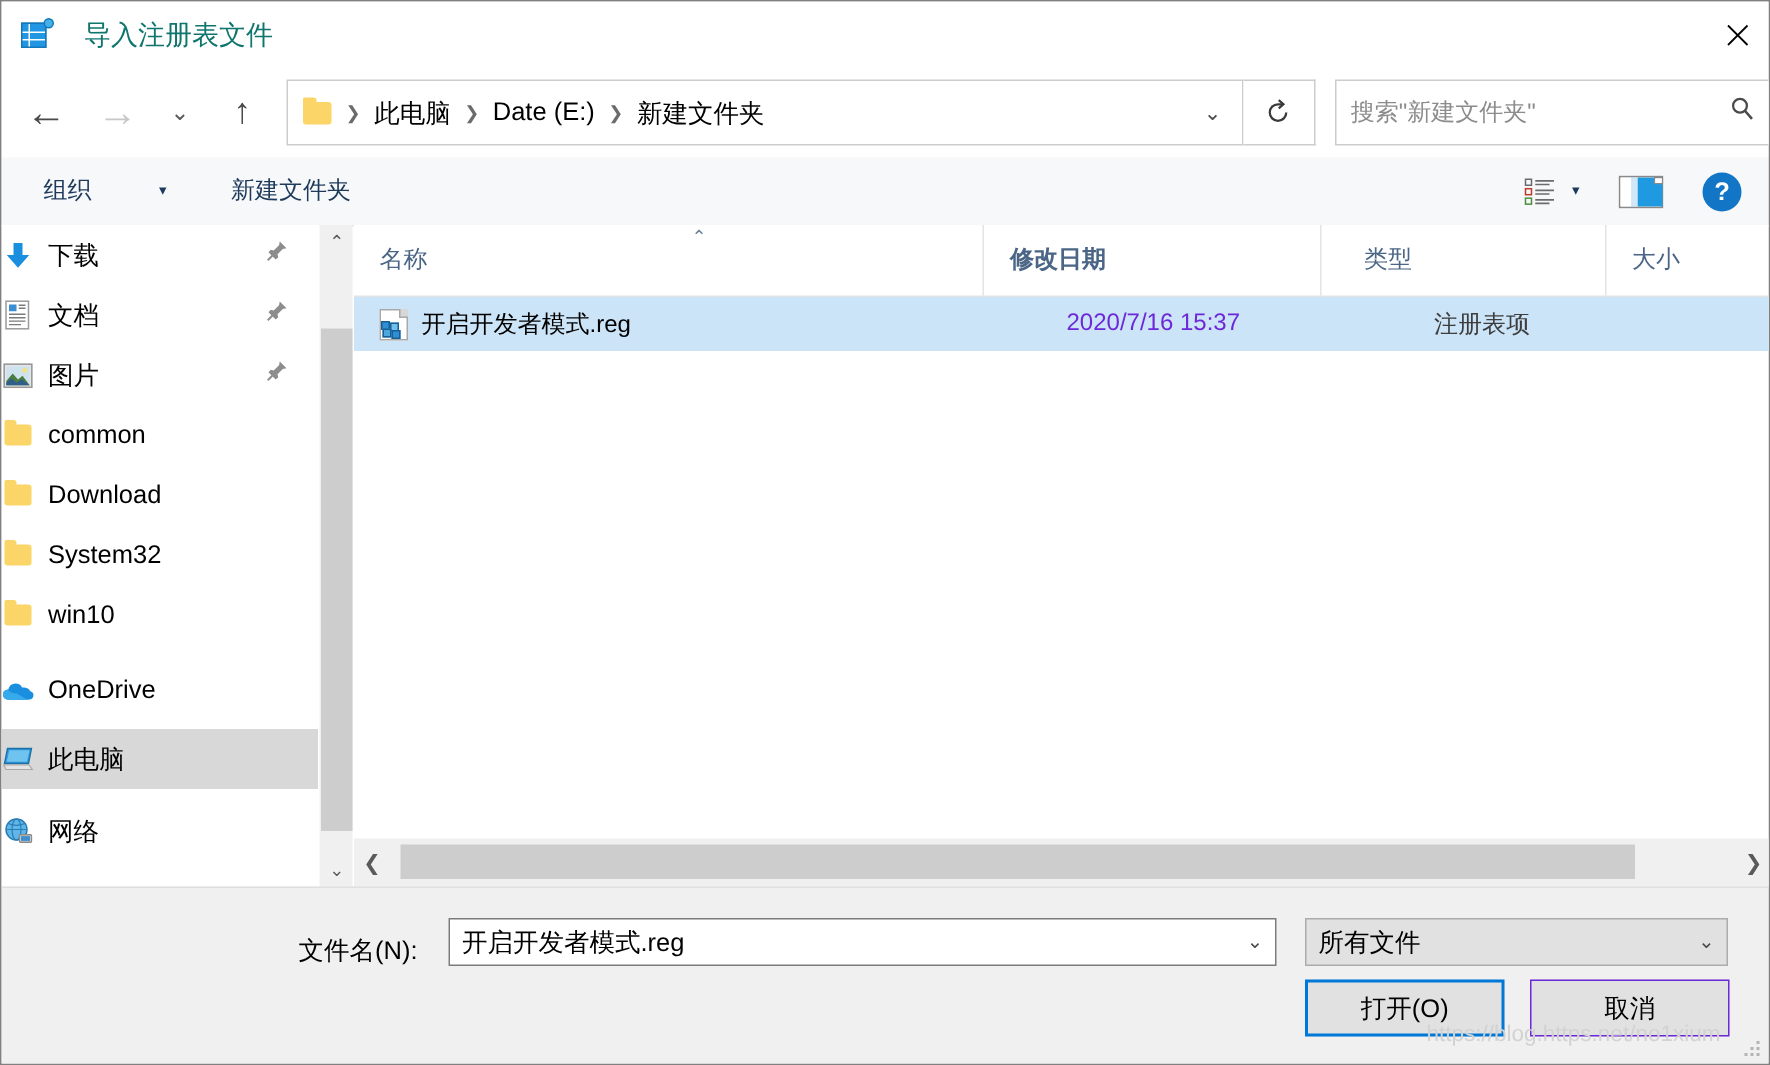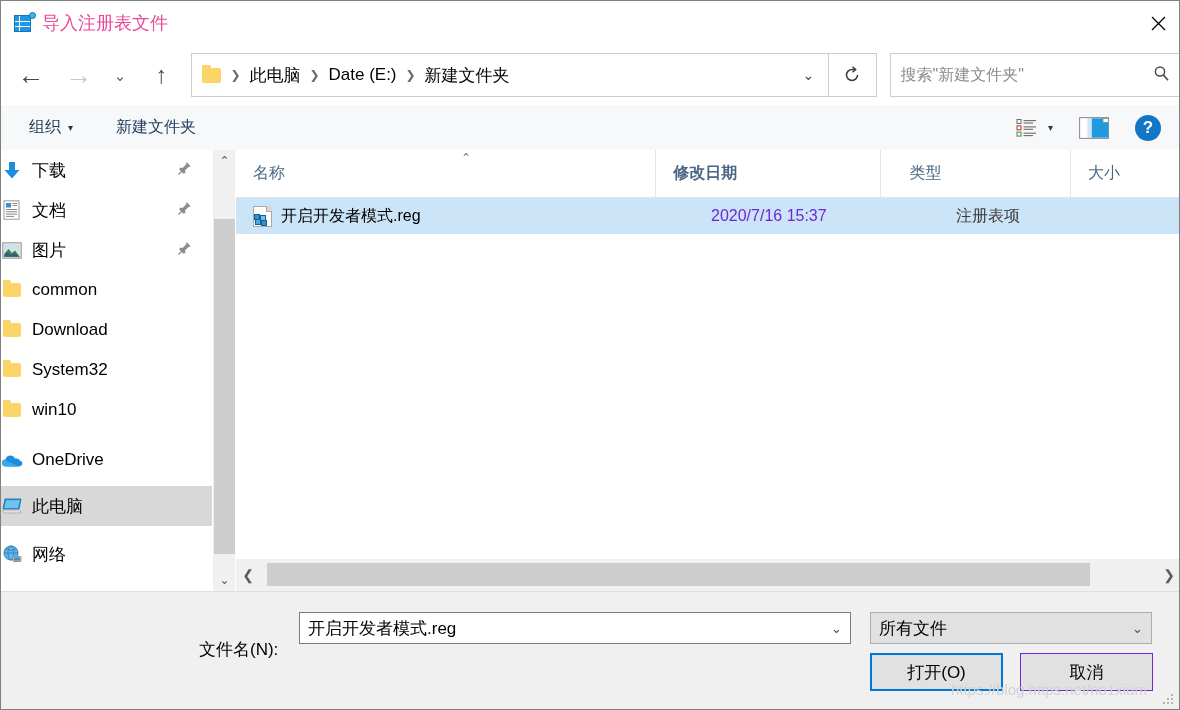--- a/index.html
+++ b/index.html
@@ -62,23 +62,23 @@
   .title-icon .dot {
     position: absolute;
     right: 0; top: 0;
     width: 7px; height: 7px;
     border-radius: 50%;
     background: #43b0e8;
     border: 1px solid #1577b8;
     box-sizing: border-box;
   }
   .title-text {
-    margin-left: 6px;
+    margin-left: 20px;
     font-size: 18px;
-    color: #ec4899;
+    color: #0f766e;
     white-space: nowrap;
   }
   .close-btn {
     position: absolute;
     right: 0; top: 0;
     width: 46px; height: 44px;
     display: flex;
     align-items: center;
     justify-content: center;
     cursor: default;
@@ -192,20 +192,21 @@
     display: flex;
     align-items: center;
   }
   .cmd-item {
     font-size: 16px;
     color: #1d3a5c;
     display: flex;
     align-items: center;
     cursor: default;
     white-space: nowrap;
+    gap: 38px;
   }
   .cmd-organize { margin-left: 28px; }
   .cmd-caret {
     margin-left: 7px;
     font-size: 10px;
     color: #1d3a5c;
   }
   .cmd-newfolder { margin-left: 43px; }
   .cmd-right {
     margin-left: auto;
@@ -442,21 +443,21 @@
   
   .footer {
     position: absolute;
     left: 0; top: 590px;
     width: 1180px; height: 120px;
     background: #f0f0f0;
     border-top: 1px solid #dfdfdf;
   }
   .fname-label {
     position: absolute;
-    left: 198px; top: 637px;
+    left: 198px; top: 621px;
     font-size: 17px;
     color: #000000;
     white-space: nowrap;
   }
   .fname-combo {
     position: absolute;
     left: 298px; top: 611px;
     width: 552px; height: 32px;
     box-sizing: border-box;
     background: #ffffff;

